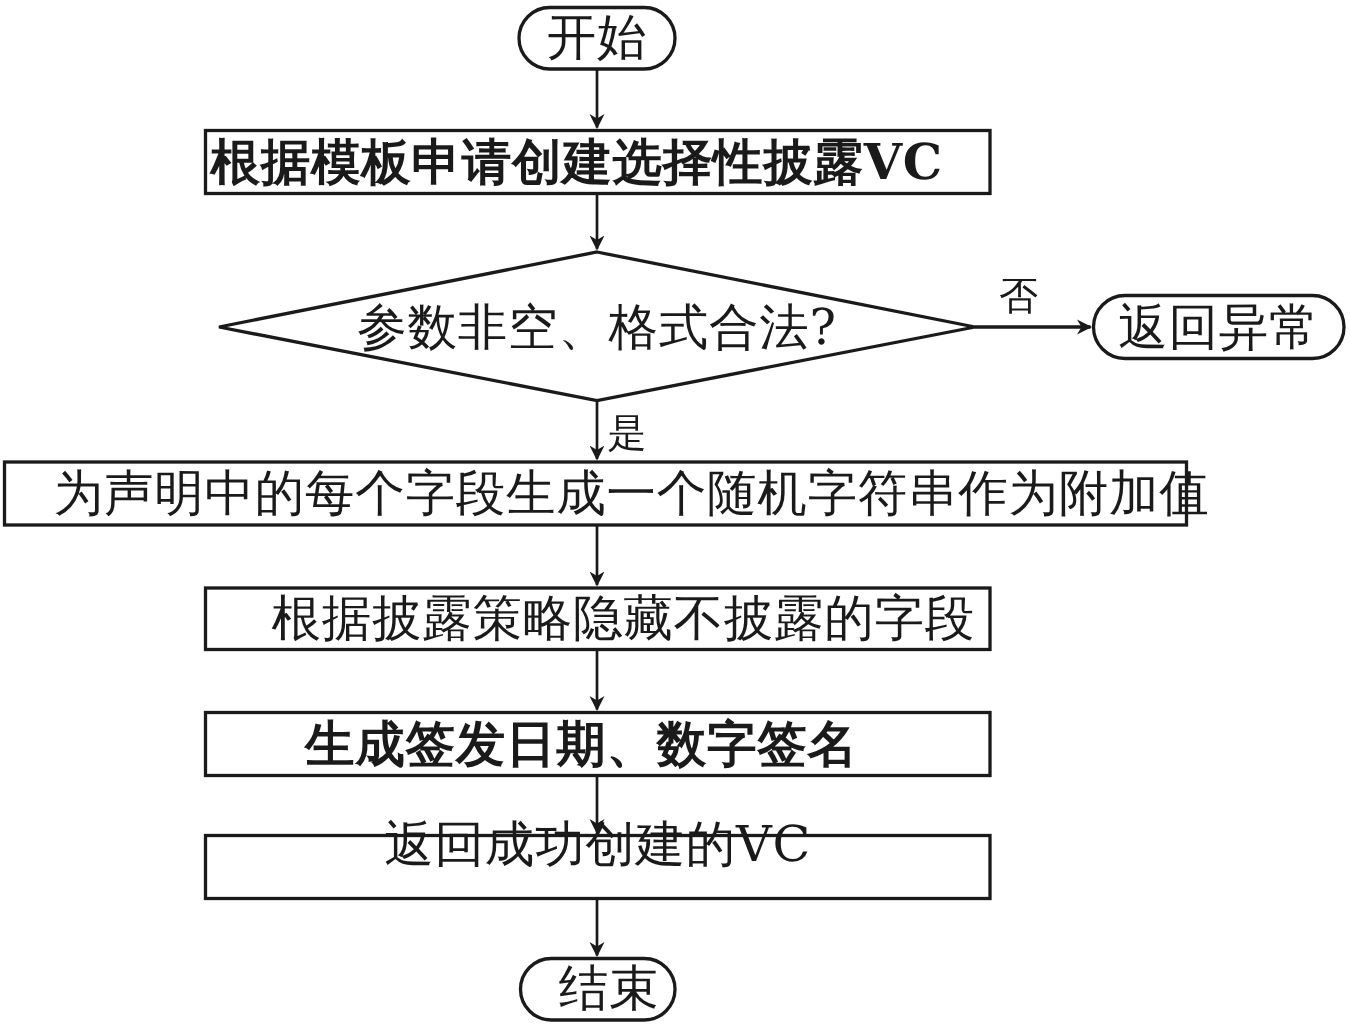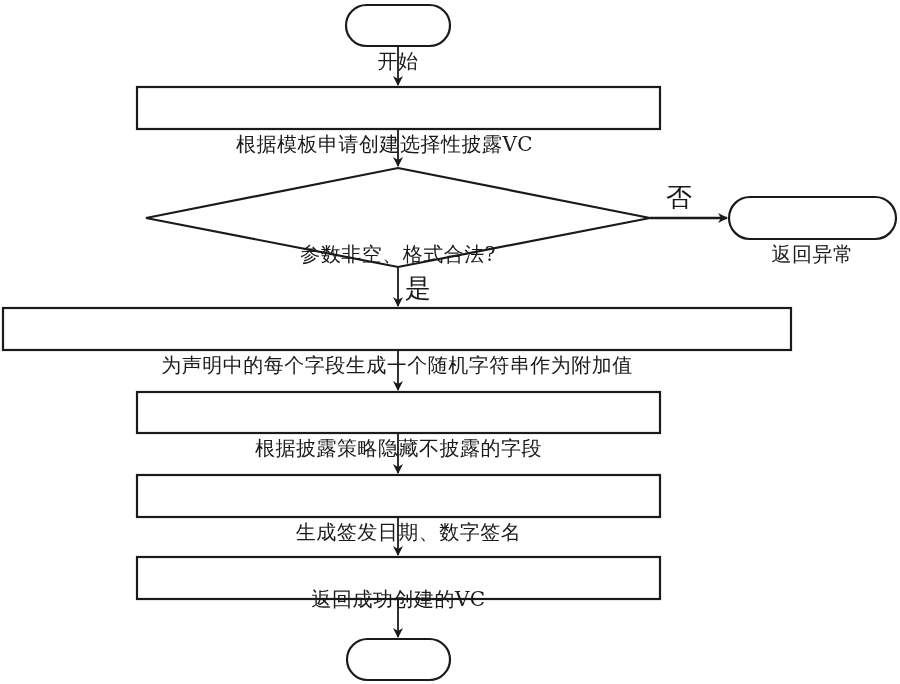--- a/index.html
+++ b/index.html
@@ -2,21 +2,21 @@
 <html><head>
   <meta charset="utf-8">
   <style>
     html, body { margin: 0; padding: 0; background: #ffffff; }
     body { width: 900px; height: 684px; position: relative; overflow: hidden;
            font-family: "DejaVu Serif", "Liberation Serif", serif; color: #1a1a1a; }
     svg#flow { position: absolute; left: 0; top: 0; }
     .shape { fill: #ffffff; stroke: #1a1a1a; stroke-width: 2.2; }
     .edge { stroke: #1a1a1a; stroke-width: 1.8; fill: none; }
     .label { position: absolute; display: flex; align-items: center; justify-content: center;
-             font-size: 20px; white-space: nowrap; letter-spacing: 0.5px; margin-top: 36px; }
+             font-size: 33px; white-space: nowrap; letter-spacing: 0.5px; }
     .edge-label { position: absolute; font-size: 26px; white-space: nowrap; }
   </style>
 </head>
 <body>
 
 <svg id="flow" width="900" height="684" viewBox="0 0 900 684">
   <defs>
     <marker id="arrow" markerWidth="10" markerHeight="22" refX="9" refY="5" orient="auto" markerUnits="userSpaceOnUse" viewBox="0 0 10 10">
       <path d="M0,0 L10,5 L0,10 L3,5 Z" fill="#1a1a1a"></path>
     </marker>
@@ -36,23 +36,23 @@
   <line class="edge" x1="398" y1="129" x2="398" y2="166" marker-end="url(#arrow)"></line>
   <line class="edge" x1="650" y1="218" x2="727" y2="218" marker-end="url(#arrow)" style="stroke-width:2.4"></line>
   <line class="edge" x1="398" y1="267" x2="398" y2="306" marker-end="url(#arrow)"></line>
   <line class="edge" x1="398" y1="350" x2="398" y2="390" marker-end="url(#arrow)"></line>
   <line class="edge" x1="398" y1="433" x2="398" y2="473" marker-end="url(#arrow)"></line>
   <line class="edge" x1="398" y1="517" x2="398" y2="555" marker-end="url(#arrow)"></line>
   <line class="edge" x1="398" y1="599" x2="398" y2="637" marker-end="url(#arrow)"></line>
 </svg>
 
 <div class="label" style="left:346px;top:5px;width:104px;height:41px;">开始</div>
-<div class="label" style="left:137px;top:87px;width:495px;height:42px;">根据模板申请创建选择性披露VC</div>
+<div class="label" style="left:137px;top:87px;width:495px;height:42px;font-weight:bold;">根据模板申请创建选择性披露VC</div>
 <div class="label" style="left:146px;top:196px;width:504px;height:44px;">参数非空、格式合法?</div>
 <div class="label" style="left:729px;top:197px;width:167px;height:42px;">返回异常</div>
-<div class="label" style="left:3px;top:308px;width:788px;height:42px;">为声明中的每个字段生成一个随机字符串作为附加值</div>
-<div class="label" style="left:137px;top:392px;width:523px;height:41px;">根据披露策略隐藏不披露的字段</div>
-<div class="label" style="left:147px;top:475px;width:523px;height:42px;">生成签发日期、数字签名</div>
+<div class="label" style="left:3px;top:308px;width:788px;height:42px;padding-left:24px;">为声明中的每个字段生成一个随机字符串作为附加值</div>
+<div class="label" style="left:137px;top:392px;width:523px;height:41px;padding-left:17px;">根据披露策略隐藏不披露的字段</div>
+<div class="label" style="left:126px;top:475px;width:523px;height:42px;font-weight:bold;">生成签发日期、数字签名</div>
 <div class="label" style="left:137px;top:542px;width:523px;height:42px;">返回成功创建的VC</div>
 <div class="label" style="left:347px;top:639px;width:118px;height:41px;">结束</div>
 
 <div class="edge-label" style="left:666px;top:180px;">否</div>
 <div class="edge-label" style="left:405px;top:271px;">是</div>
 
 </body></html>

